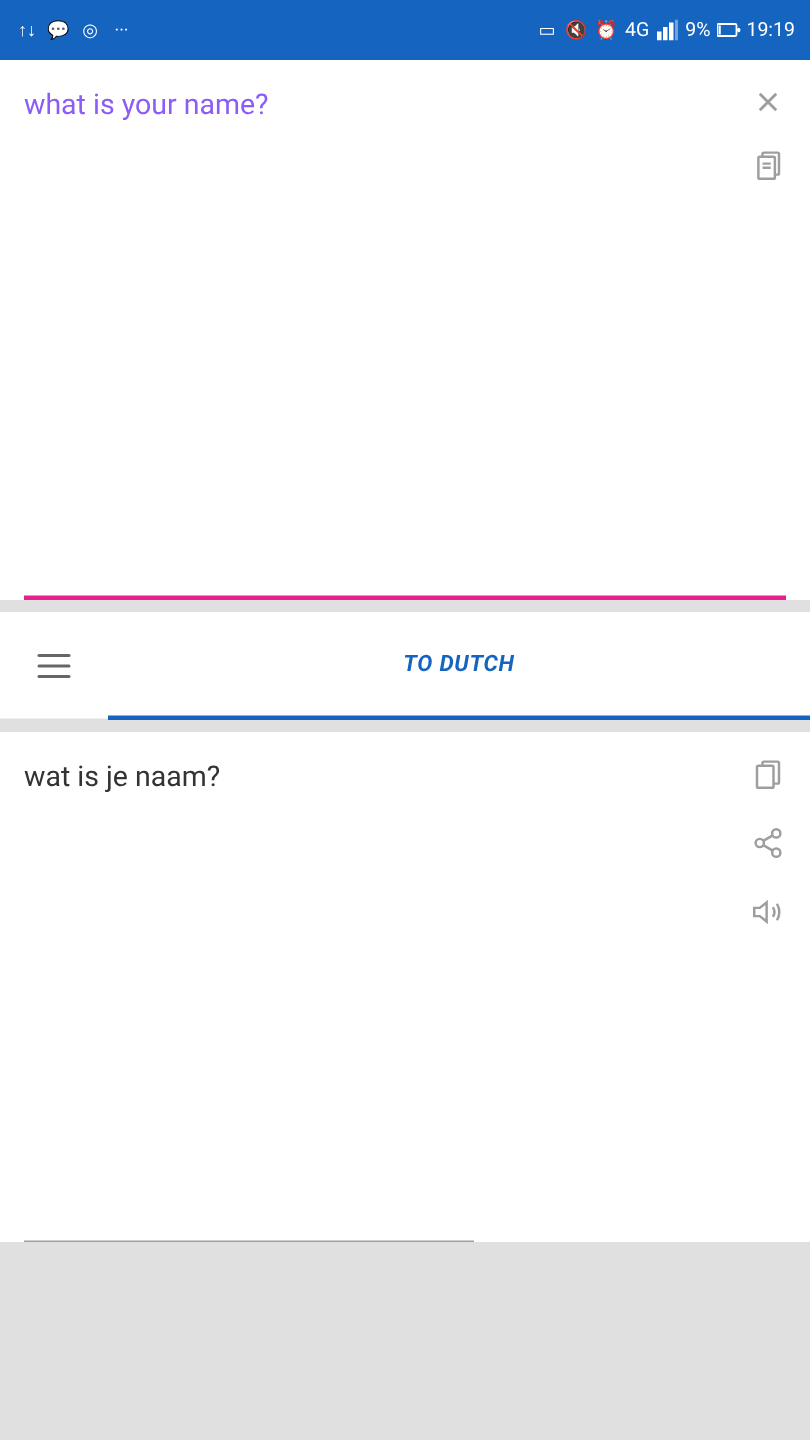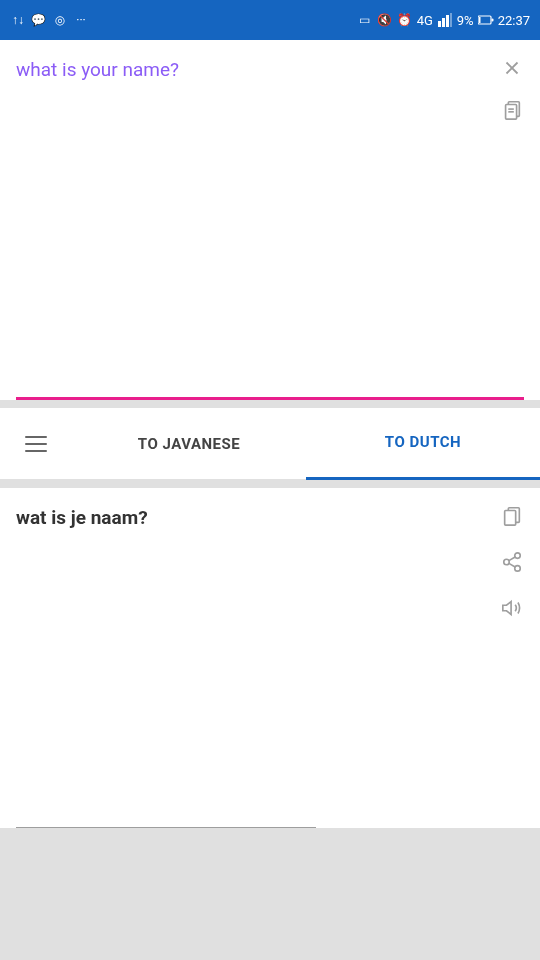--- a/index.html
+++ b/index.html
@@ -155,35 +155,36 @@
       font-size: 15px;
       font-weight: 700;
       color: #444;
       cursor: pointer;
       letter-spacing: 0.5px;
     }
 
     .lang-tab.active {
       color: #1565c0;
       border-bottom: 3px solid #1565c0;
+      font-style: italic;
     }
 
     
     .output-area {
       width: 540px;
       background: white;
       padding: 18px 16px 0 16px;
       position: relative;
       min-height: 340px;
     }
 
     .output-text {
       font-size: 19px;
       color: #333;
-      font-weight: 700;
+      font-weight: 400;
       display: block;
       width: 460px;
     }
 
     .output-actions {
       position: absolute;
       top: 12px;
       right: 12px;
       display: flex;
       flex-direction: column;
@@ -229,21 +230,21 @@
       </svg>
     </span>
     <span>9%</span>
     <span class="icon-placeholder">
       <svg width="16" height="10" viewBox="0 0 16 10">
         <rect x="0" y="1" width="13" height="8" rx="1" fill="none" stroke="white" stroke-width="1.2"></rect>
         <rect x="13.5" y="3.5" width="2" height="3" rx="1" fill="white"></rect>
         <rect x="1" y="2" width="1.5" height="6" fill="white"></rect>
       </svg>
     </span>
-    <span>22:37</span>
+    <span>19:19</span>
   </div>
 </div>
 
 <div class="input-area">
   <span class="input-text">what is your name?</span>
   <div class="input-actions">
     <div class="action-icon">
       <svg viewBox="0 0 24 24" fill="none" stroke="#9e9e9e" stroke-width="2">
         <line x1="18" y1="6" x2="6" y2="18"></line>
         <line x1="6" y1="6" x2="18" y2="18"></line>
@@ -265,21 +266,20 @@
 
 <div class="lang-bar">
   <div class="hamburger-btn">
     <div class="hamburger-icon">
       <span></span>
       <span></span>
       <span></span>
     </div>
   </div>
   <div class="lang-tabs">
-    <div class="lang-tab">TO JAVANESE</div>
     <div class="lang-tab active">TO DUTCH</div>
   </div>
 </div>
 
 <div class="separator2"></div>
 
 <div class="output-area">
   <span class="output-text">wat is je naam?</span>
   <div class="output-actions">
     <div class="action-icon">

